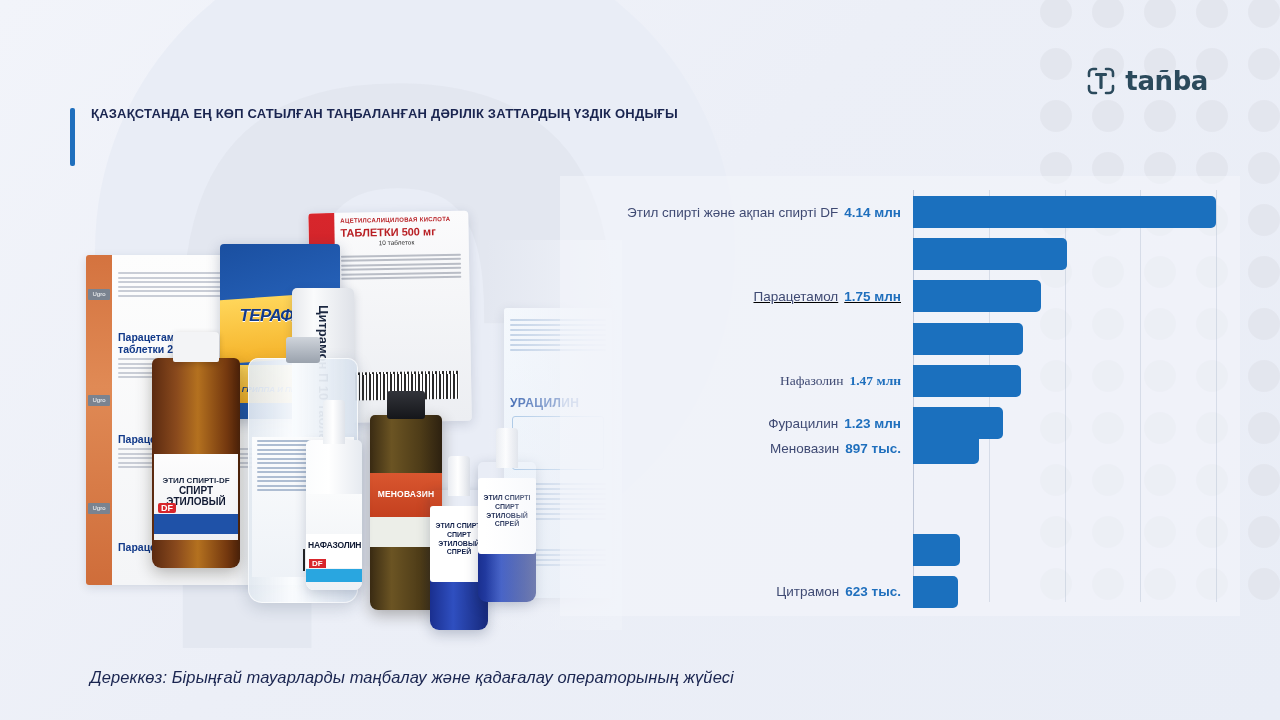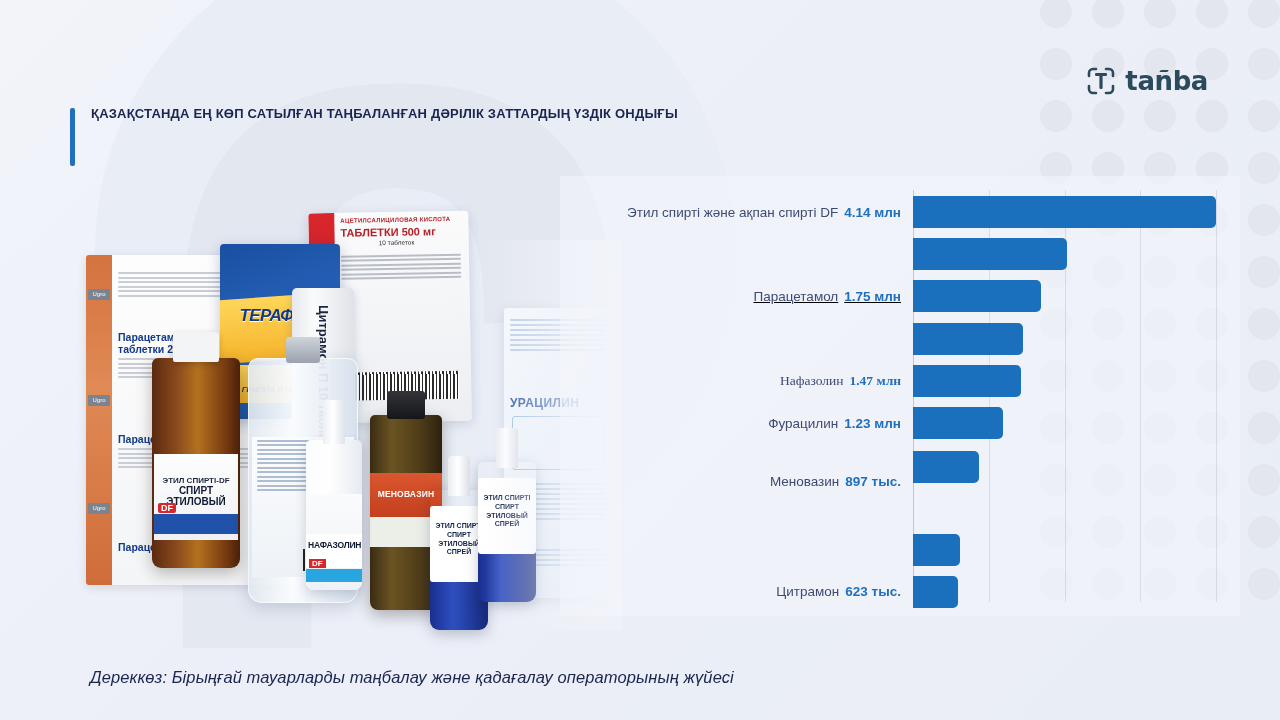--- a/index.html
+++ b/index.html
@@ -443,21 +443,21 @@
           <div class="bar-area">
             <div class="bar" style="width: 107.565px; background: rgb(27, 112, 190);"></div>
           </div>
         </div>
         <div class="row" style="top: 225px;">
           <div class="row-label"><span>Фурацилин</span><span class="val">1.23 млн</span></div>
           <div class="bar-area">
             <div class="bar" style="width: 89.991px; background: rgb(27, 112, 190);"></div>
           </div>
         </div>
-        <div class="row" style="top: 269px; align-items: flex-end;">
+        <div class="row" style="top: 250px;">
           <div class="row-label"><span>Меновазин</span><span class="val">897 тыс.</span></div>
           <div class="bar-area">
             <div class="bar" style="width: 65.751px; background: rgb(27, 112, 190);"></div>
           </div>
         </div>
         <div class="row" style="top: 351.6px;">
           <div class="bar-area">
             <div class="bar" style="width: 46.662px; background: rgb(27, 112, 190);"></div>
           </div>
         </div>

